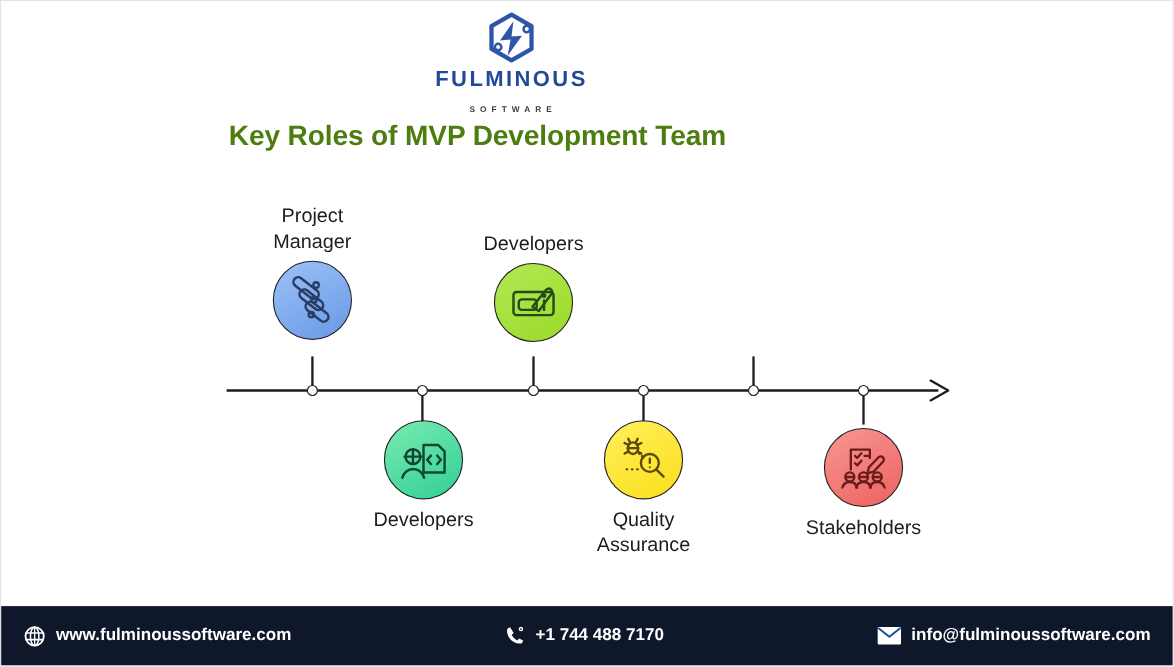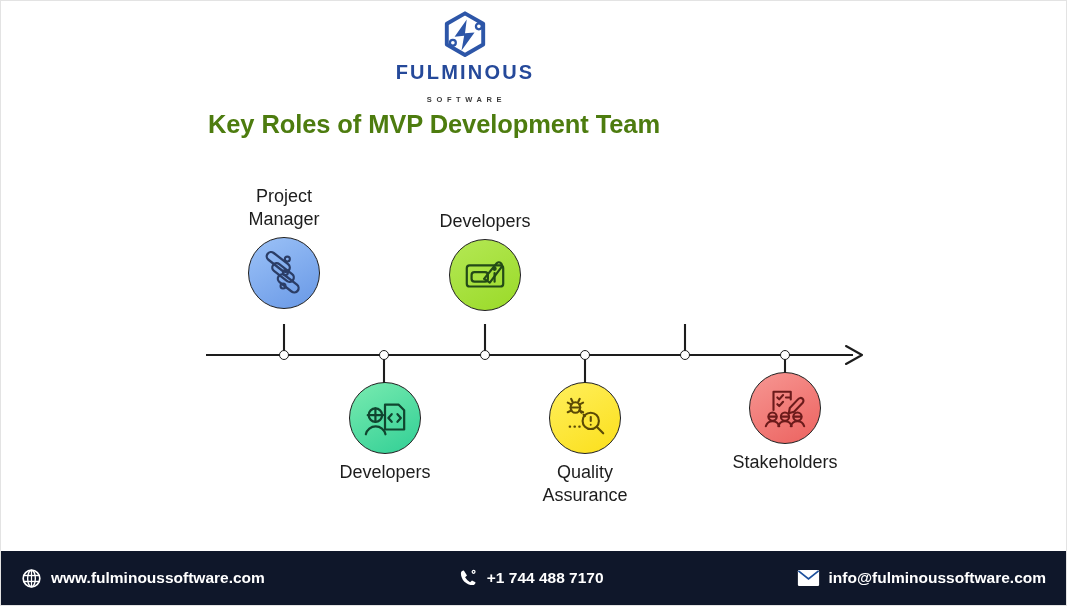--- a/index.html
+++ b/index.html
@@ -234,21 +234,21 @@
             <line x1="8" y1="33" x2="8.5" y2="33"></line>
             <line x1="13" y1="33" x2="13.5" y2="33"></line>
             <line x1="18" y1="33" x2="18.5" y2="33"></line>
           </g>
         </svg>
       </div>
       <div class="role-label">Quality
 Assurance</div>
     </div>
 
-    <div class="role below" style="left:679px;top:221px">
+    <div class="role below" style="left:679px;top:238px">
       <div class="bubble" style="background:linear-gradient(150deg,#f79793,#ec625f)">
         <svg width="46" height="46" viewBox="0 0 48 48">
           <g fill="none" stroke="#6b1b1b" stroke-width="2.2" stroke-linecap="round" stroke-linejoin="round">
             <path d="M12 26 V7 h18 v8"></path>
             <path d="M16 13 l2 2 l4 -4.5"></path>
             <path d="M16 20 l2 2 l4 -4.5"></path>
             <line x1="25" y1="13" x2="29" y2="13"></line>
             <path d="M29 24 L38 14.5 a3 3 0 0 1 4.5 4 L33.5 28 l-5.5 1.5 Z"></path>
             <circle cx="11" cy="33" r="4.3"></circle>
             <line x1="7" y1="33" x2="15" y2="33"></line>

